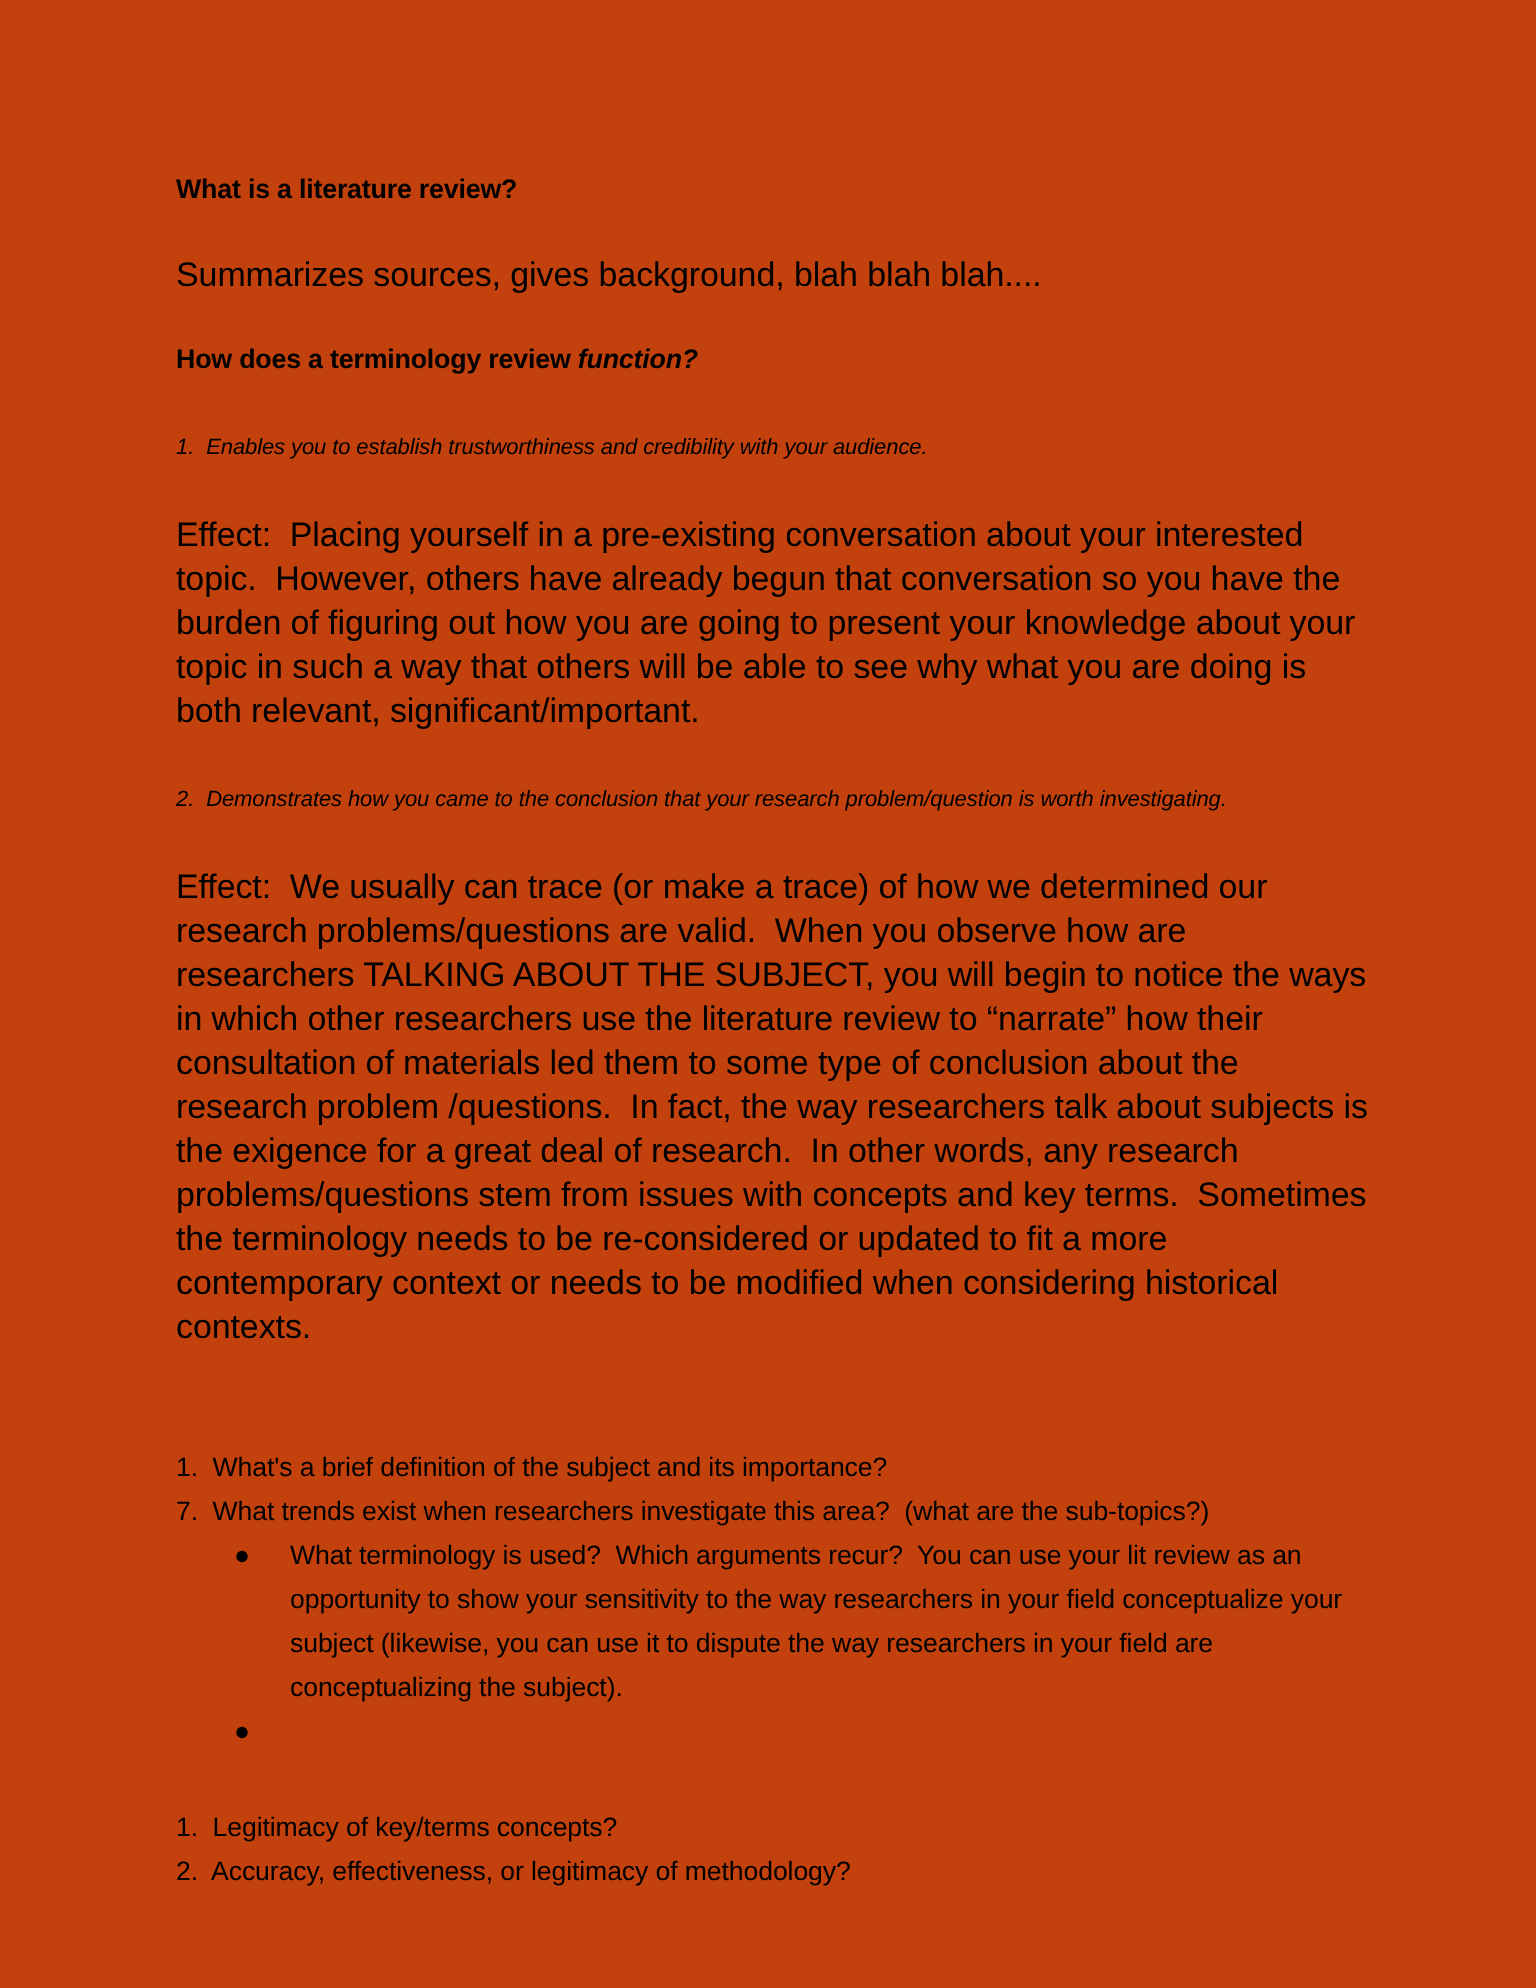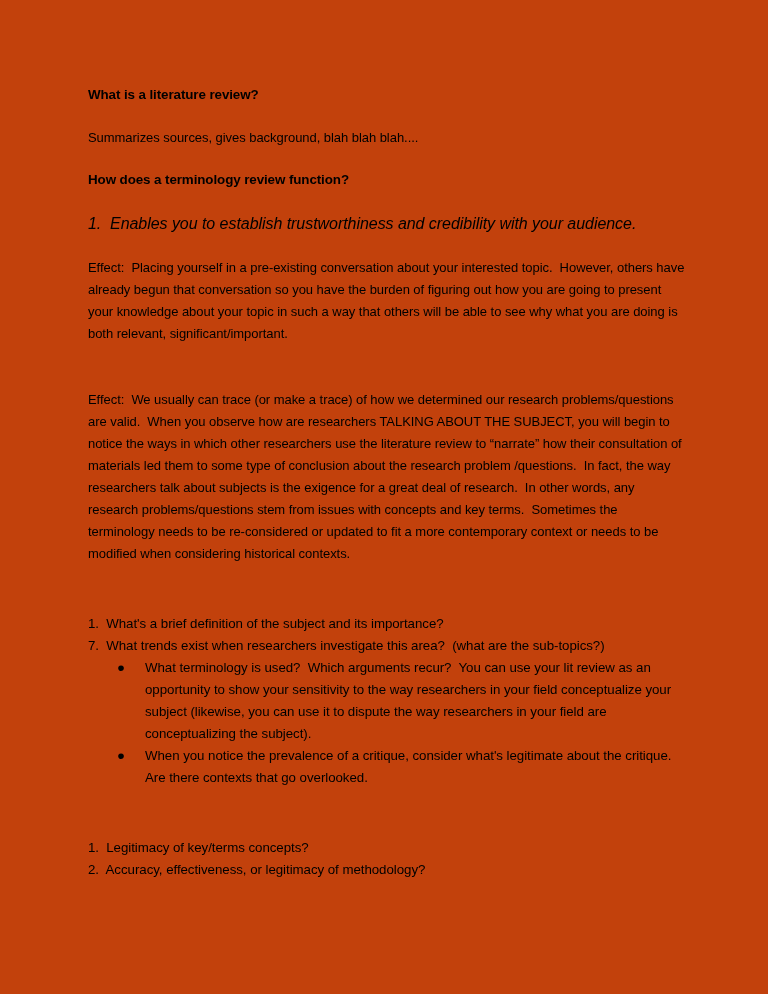--- a/index.html
+++ b/index.html
@@ -31,32 +31,33 @@
     width: 598px;
   }
   .h-sec {
     font-size: 13.4px;
     font-weight: bold;
     line-height: 1.0;
     letter-spacing: -0.1px;
     margin: 0;
   }
   .h-sec .it {
+    font-style: italic;
     font-weight: bold;
     margin-top: 36px;
   }
   .para {
-    font-size: 13px;
+    font-size: 17px;
     line-height: 22px;
     margin: 0;
     letter-spacing: -0.05px;
     white-space: pre-wrap;
   }
   .para-it {
-    font-size: 16px;
+    font-size: 11px;
     line-height: 22px;
     margin: 0;
     font-style: italic;
     letter-spacing: -0.05px;
     white-space: pre-wrap;
   }
   .numlist {
     list-style: none;
     margin: 0;
     padding: 0;
@@ -110,38 +111,39 @@
     <div class="sp-26"></div>
 
     <p class="para-it"><span>1.</span>&nbsp;&nbsp;<span>Enables you to establish trustworthiness and credibility with your audience.</span></p>
 
     <div class="sp-22"></div>
 
     <p class="para">Effect:  Placing yourself in a pre-existing conversation about your interested topic.  However, others have already begun that conversation so you have the burden of figuring out how you are going to present your knowledge about your topic in such a way that others will be able to see why what you are doing is both relevant, significant/important.</p>
 
     <div class="sp-22"></div>
 
+    <p class="para-it"><span>2.</span>&nbsp;&nbsp;<span>Demonstrates how you came to the conclusion that your research problem/question is worth investigating.</span></p>
 
     <div class="sp-22"></div>
 
     <p class="para">Effect:  We usually can trace (or make a trace) of how we determined our research problems/questions are valid.  When you observe how are researchers TALKING ABOUT THE SUBJECT, you will begin to notice the ways in which other researchers use the literature review to “narrate” how their consultation of materials led them to some type of conclusion about the research problem /questions.  In fact, the way researchers talk about subjects is the exigence for a great deal of research.  In other words, any research problems/questions stem from issues with concepts and key terms.  Sometimes the terminology needs to be re-considered or updated to fit a more contemporary context or needs to be modified when considering historical contexts.</p>
 
     <div class="sp-24"></div>
 
 
     <div class="sp-24"></div>
 
     <ol class="numlist">
       <li>1.  What's a brief definition of the subject and its importance?</li>
       <li>7.  What trends exist when researchers investigate this area?  (what are the sub-topics?)</li>
     </ol>
 
     <ul class="bul-list">
       <li><span class="dot">●</span><span>What terminology is used?  Which arguments recur?  You can use your lit review as an opportunity to show your sensitivity to the way researchers in your field conceptualize your subject (likewise, you can use it to dispute the way researchers in your field are conceptualizing the subject).</span></li>
-      <li><span class="dot">●</span><span>When you notice the prevalence of a critique, consider what's legitimate about the critique.  Are there contexts that go overlooked.</span></li>
+      <li><span class="dot">●</span></li>
     </ul>
 
     <div class="sp-24"></div>
 
 
     <div class="sp-24"></div>
 
     <ol class="numlist">
       <li>1.  Legitimacy of key/terms concepts?</li>
       <li>2.  Accuracy, effectiveness, or legitimacy of methodology?</li>

